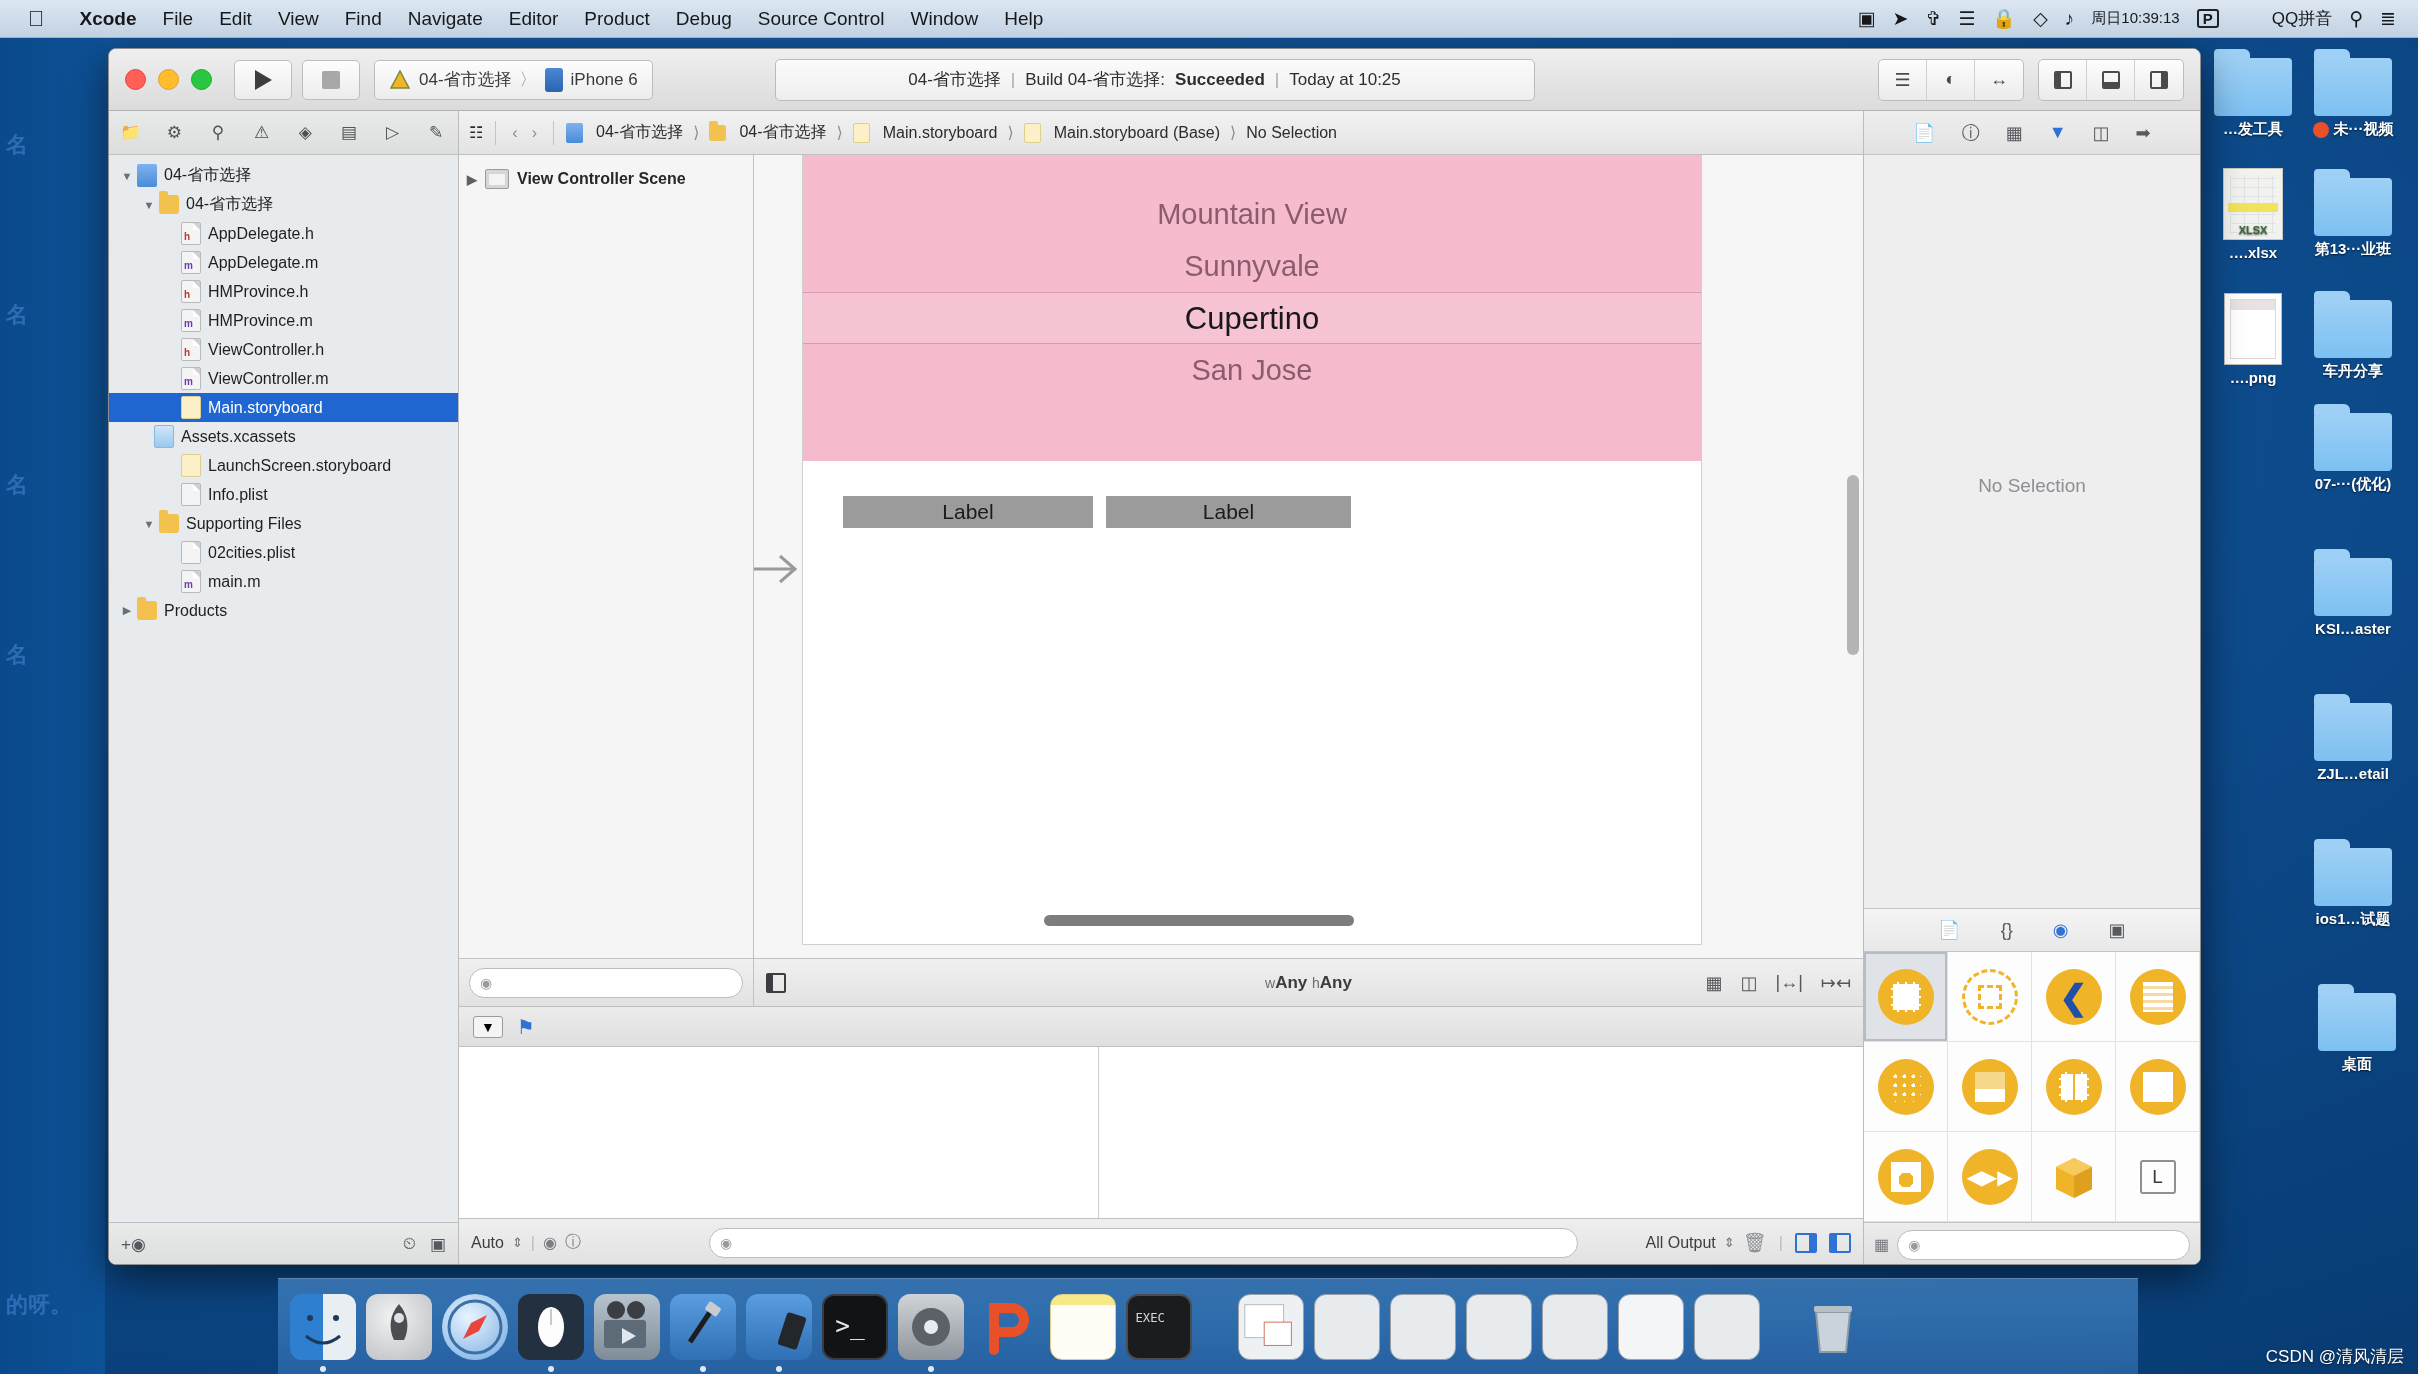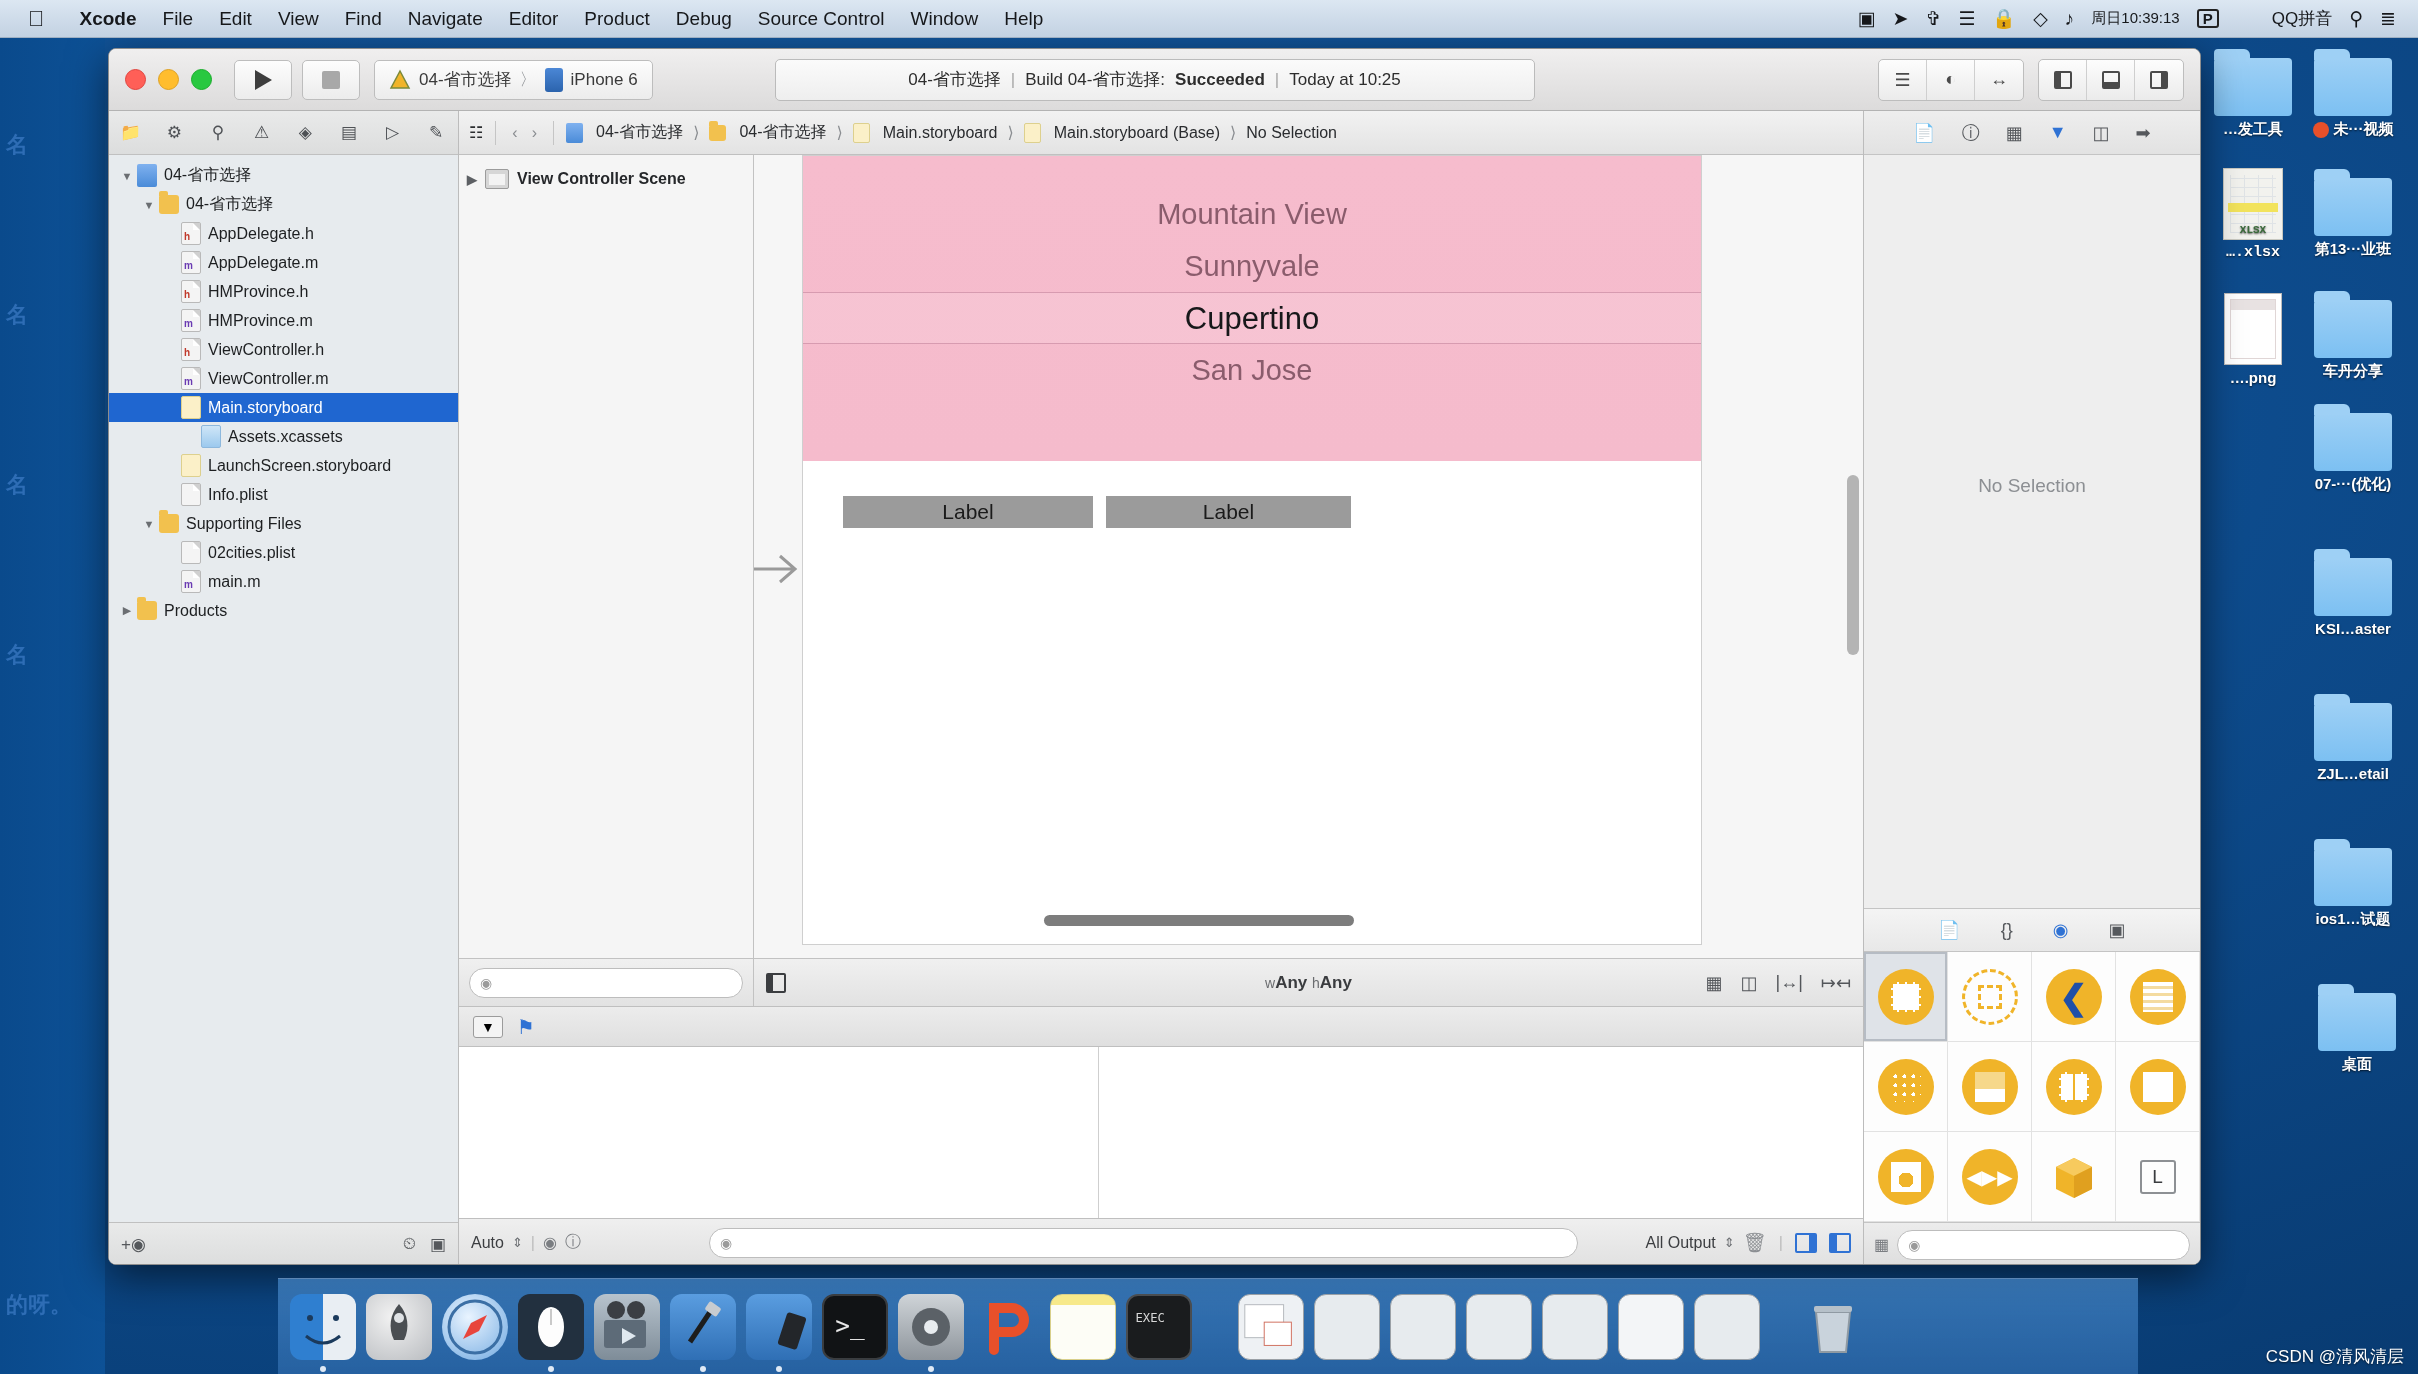--- a/index.html
+++ b/index.html
@@ -266,21 +266,21 @@
 
 <div id="desk-icons">
   <div class="dicon" style="left:8px;top:20px;">
     <div class="folder"></div>
     <div>…发工具</div>
   </div>
   <div class="dicon" style="left:108px;top:20px;">
     <div class="folder"></div>
     <div><span class="dot"></span><span>未···视频</span></div>
   </div>
-  <div class="dicon" style="left:8px;top:130px;font-family:Liberation Mono, monospace;">
+  <div class="dicon" style="left:8px;top:130px;">
     <div class="sheet">
         <div class="grid"></div>
         <div class="band"></div>
         <div class="tag">XLSX</div>
       </div>
     <div>….xlsx</div>
   </div>
   <div class="dicon" style="left:108px;top:140px;">
     <div class="folder"></div>
     <div>第13···业班</div>
@@ -471,21 +471,21 @@
             <span class="fi doc">
               <span class="lt" style="color: rgb(106, 58, 178);">m</span>
             </span>
             <span>ViewController.m</span>
           </div>
           <div class="nrow sel" style="padding-left: 54px;">
             <span class="tw"></span>
             <span class="fi sb"></span>
             <span>Main.storyboard</span>
           </div>
-          <div class="nrow" style="padding-left: 74px; align-items: center;">
+          <div class="nrow" style="padding-left: 27px; align-items: center;">
             <span class="tw"></span>
             <span class="fi assets"></span>
             <span>Assets.xcassets</span>
           </div>
           <div class="nrow" style="padding-left: 54px;">
             <span class="tw"></span>
             <span class="fi sb"></span>
             <span>LaunchScreen.storyboard</span>
           </div>
           <div class="nrow" style="padding-left: 54px;">

